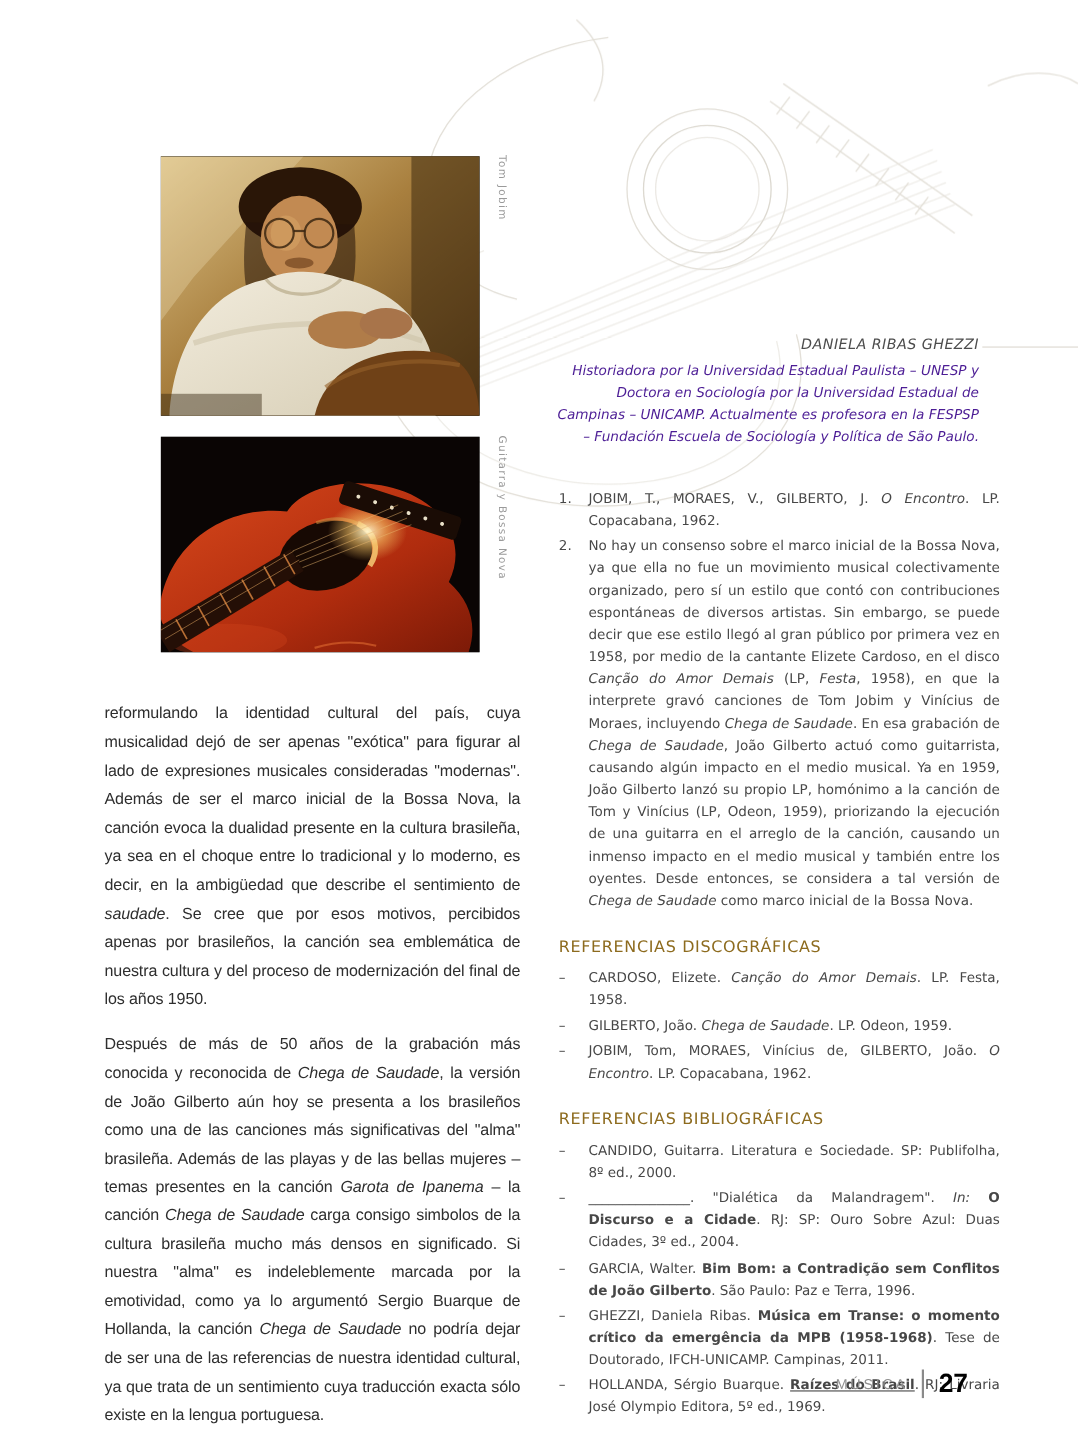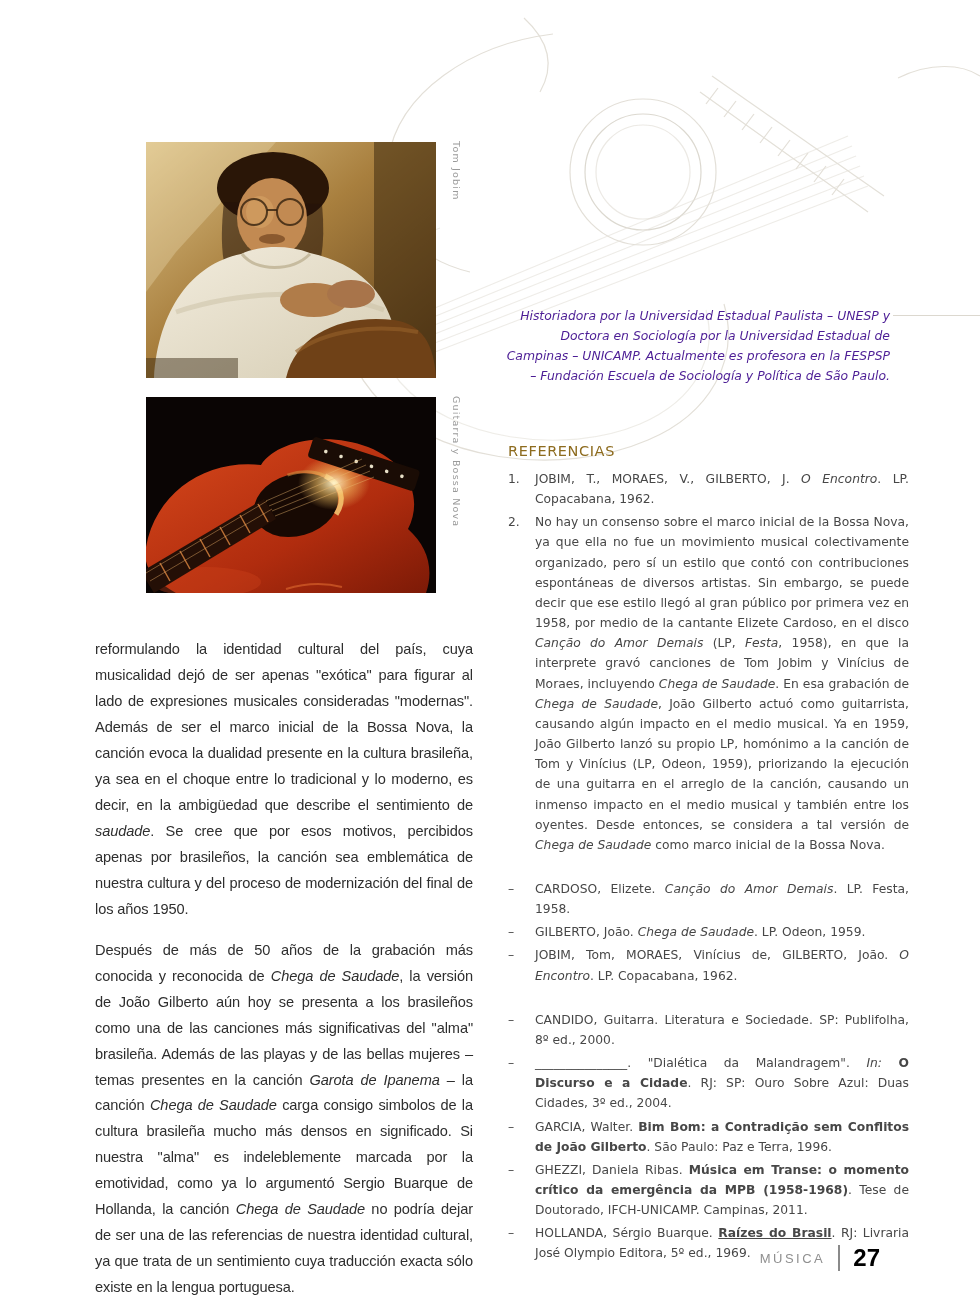--- a/index.html
+++ b/index.html
@@ -185,53 +185,55 @@
       <g stroke="#d9a05e" stroke-width="0.7" opacity="0.7">
         <line x1="0" y1="176" x2="121" y2="104"></line>
           <line x1="4" y1="184" x2="126" y2="112"></line>
       </g>
       <path d="M140,192 C160,186 180,186 196,190" fill="none" stroke="#e06a30" stroke-width="2" opacity="0.6"></path>
     </svg>
   </figure>
   <div class="vcap vcap-2">Guitarra y Bossa Nova</div>
 
   <div class="author">
+    <div class="author-name">DANIELA RIBAS GHEZZI</div>
     <div class="author-bio">Historiadora por la Universidad Estadual Paulista – UNESP y Doctora en Sociología por la Universidad Estadual de Campinas – UNICAMP. Actualmente es profesora en la FESPSP – Fundación Escuela de Sociología y Política de São Paulo.</div>
   </div>
   <div class="author-rule"></div>
 
   <div class="col-right">
 
-    <h3>REFERENCIAS</h3>
     <ol class="rlist">
       <li>
         <span class="mk">1.</span>
         <span class="tx"><span>JOBIM, T., MORAES, V., GILBERTO, J. </span><span style="font-style: italic;">O Encontro</span><span>. LP. Copacabana, 1962.</span></span>
       </li>
       <li>
         <span class="mk">2.</span>
         <span class="tx"><span>No hay un consenso sobre el marco inicial de la Bossa Nova, ya que ella no fue un movimiento musical colectivamente organizado, pero sí un estilo que contó con contribuciones espontáneas de diversos artistas. Sin embargo, se puede decir que ese estilo llegó al gran público por primera vez en 1958, por medio de la cantante Elizete Cardoso, en el disco </span><span style="font-style: italic;">Canção do Amor Demais</span><span> (LP, </span><span style="font-style: italic;">Festa</span><span>, 1958), en que la interprete gravó canciones de Tom Jobim y Vinícius de Moraes, incluyendo </span><span style="font-style: italic;">Chega de Saudade</span><span>. En esa grabación de </span><span style="font-style: italic;">Chega de Saudade</span><span>, João Gilberto actuó como guitarrista, causando algún impacto en el medio musical. Ya en 1959, João Gilberto lanzó su propio LP, homónimo a la canción de Tom y Vinícius (LP, Odeon, 1959), priorizando la ejecución de una guitarra en el arreglo de la canción, causando un inmenso impacto en el medio musical y también entre los oyentes. Desde entonces, se considera a tal versión de </span><span style="font-style: italic;">Chega de Saudade</span><span> como marco inicial de la Bossa Nova.</span></span>
       </li>
     </ol>
 
+    <h3>REFERENCIAS DISCOGRÁFICAS</h3>
     <ul class="rlist">
       <li>
         <span class="mk">–</span>
         <span class="tx"><span>CARDOSO, Elizete. </span><span style="font-style: italic;">Canção do Amor Demais</span><span>. LP. Festa, 1958.</span></span>
       </li>
       <li>
         <span class="mk">–</span>
         <span class="tx"><span>GILBERTO, João. </span><span style="font-style: italic;">Chega de Saudade</span><span>. LP. Odeon, 1959.</span></span>
       </li>
       <li>
         <span class="mk">–</span>
         <span class="tx"><span>JOBIM, Tom, MORAES, Vinícius de, GILBERTO, João. </span><span style="font-style: italic;">O Encontro</span><span>. LP. Copacabana, 1962.</span></span>
       </li>
     </ul>
 
+    <h3>REFERENCIAS BIBLIOGRÁFICAS</h3>
     <ul class="rlist">
       <li>
         <span class="mk">–</span>
         <span class="tx"><span>CANDIDO, Guitarra. </span><span style="font-weight: normal;">Literatura e Sociedade</span><span>. SP: Publifolha, 8º ed., 2000.</span></span>
       </li>
       <li>
         <span class="mk">–</span>
         <span class="tx"><span>_______________. "Dialética da Malandragem". </span><span style="font-style: italic;">In:</span><span> </span><span style="font-weight: bold;">O Discurso e a Cidade</span><span>. RJ: SP: Ouro Sobre Azul: Duas Cidades, 3º ed., 2004.</span></span>
       </li>
       <li>

